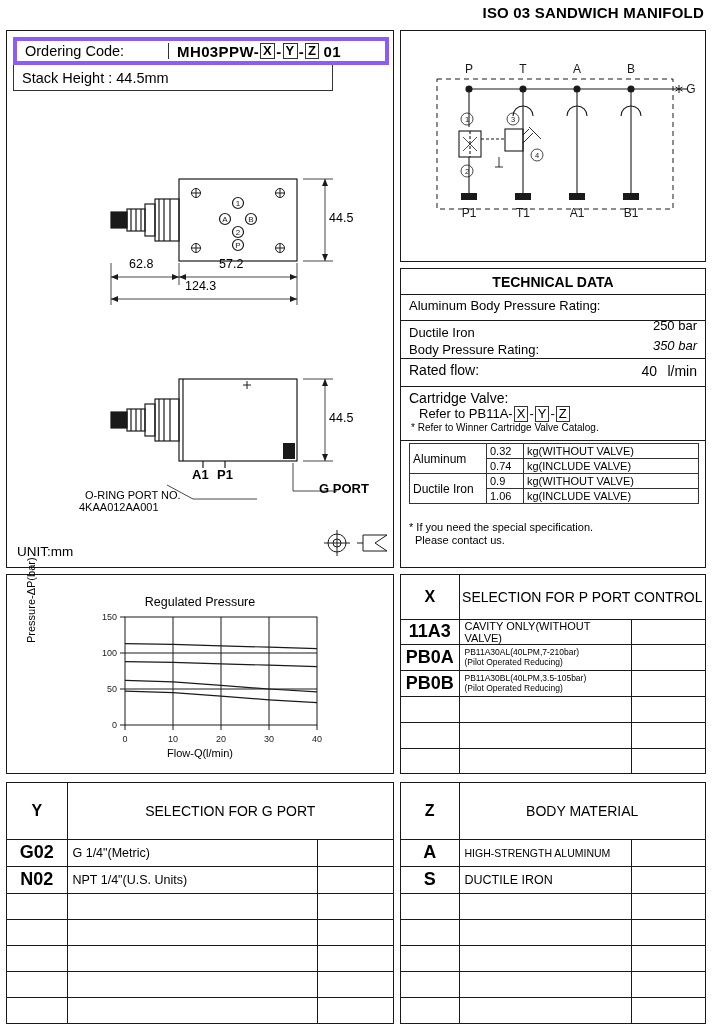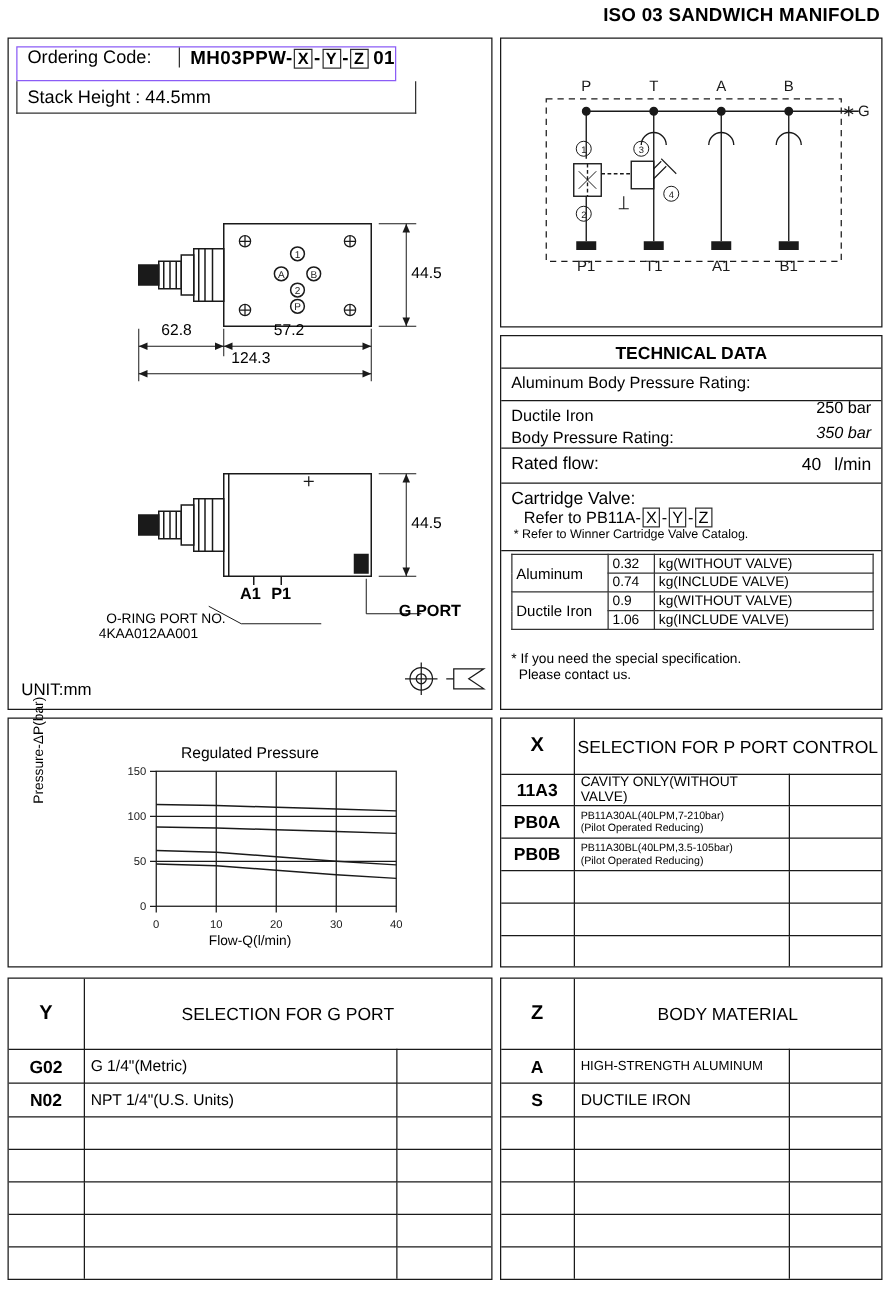--- a/index.html
+++ b/index.html
@@ -37,26 +37,26 @@
     box-sizing: border-box;
     background: #fff;
   }
   
   #panel-ordering { left: 6px; top: 30px; width: 388px; height: 538px; }
 
   .ordering-row {
     position: absolute;
     left: 6px;
     top: 6px;
-    width: 304px;
+    width: 376px;
     height: 28px;
-    border: 1px solid #8b5cf6;
+    border: 4px solid #8b5cf6;
     box-sizing: border-box;
     display: flex;
-    align-items: flex-start;
+    align-items: center;
   }
   .ordering-label {
     width: 152px;
     display: flex;
     align-items: center;
     padding-left: 8px;
     font-size: 14.5px;
     border-right: 1px solid #333;
     box-sizing: border-box;
   }
@@ -215,21 +215,21 @@
     font-size: 16px;
     font-weight: bold;
   }
   .hdr-title {
     text-align: center;
     font-size: 14px;
     font-weight: normal;
   }
   .code-cell {
     text-align: center;
-    font-size: 14px;
+    font-size: 18px;
     font-weight: bold;
   }
   .desc-cell {
     font-size: 11px;
     padding-left: 5px !important;
   }
   .desc-cell.big {
     font-size: 12.5px;
   }
   .desc-two {

